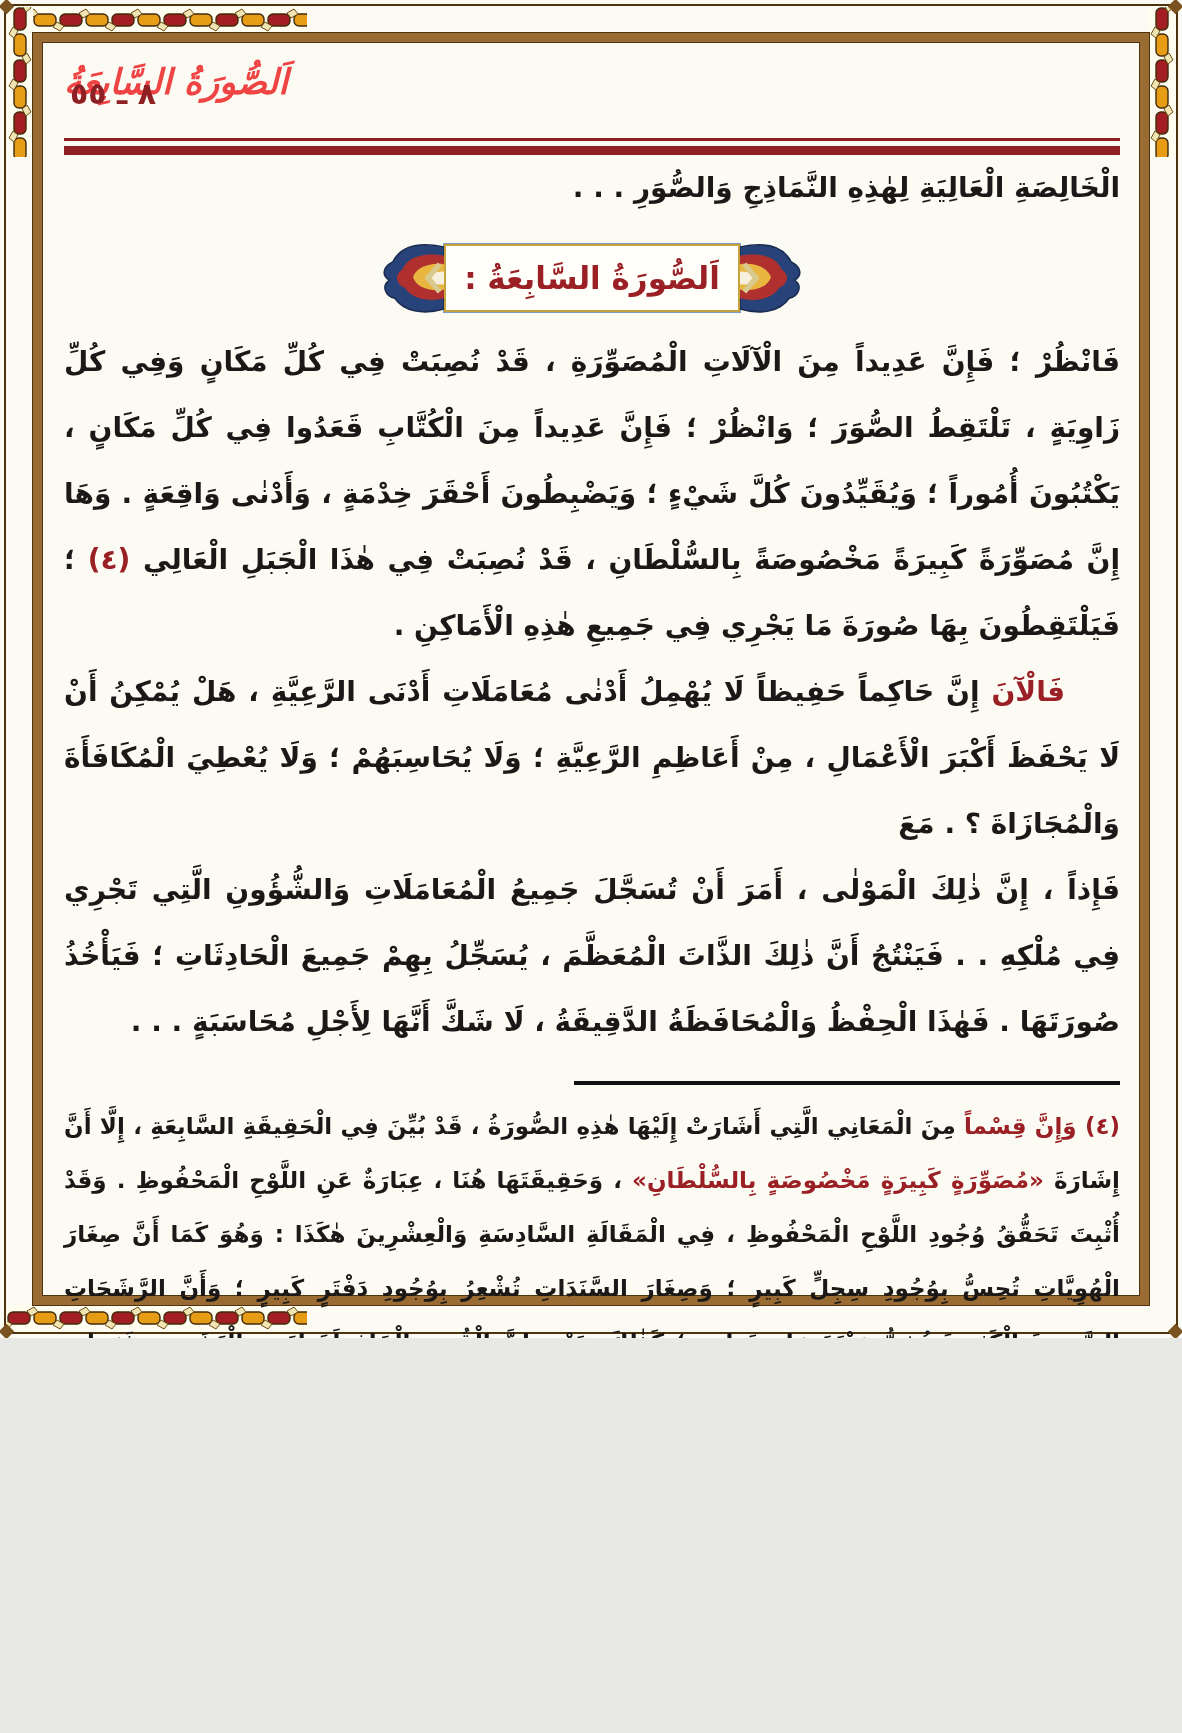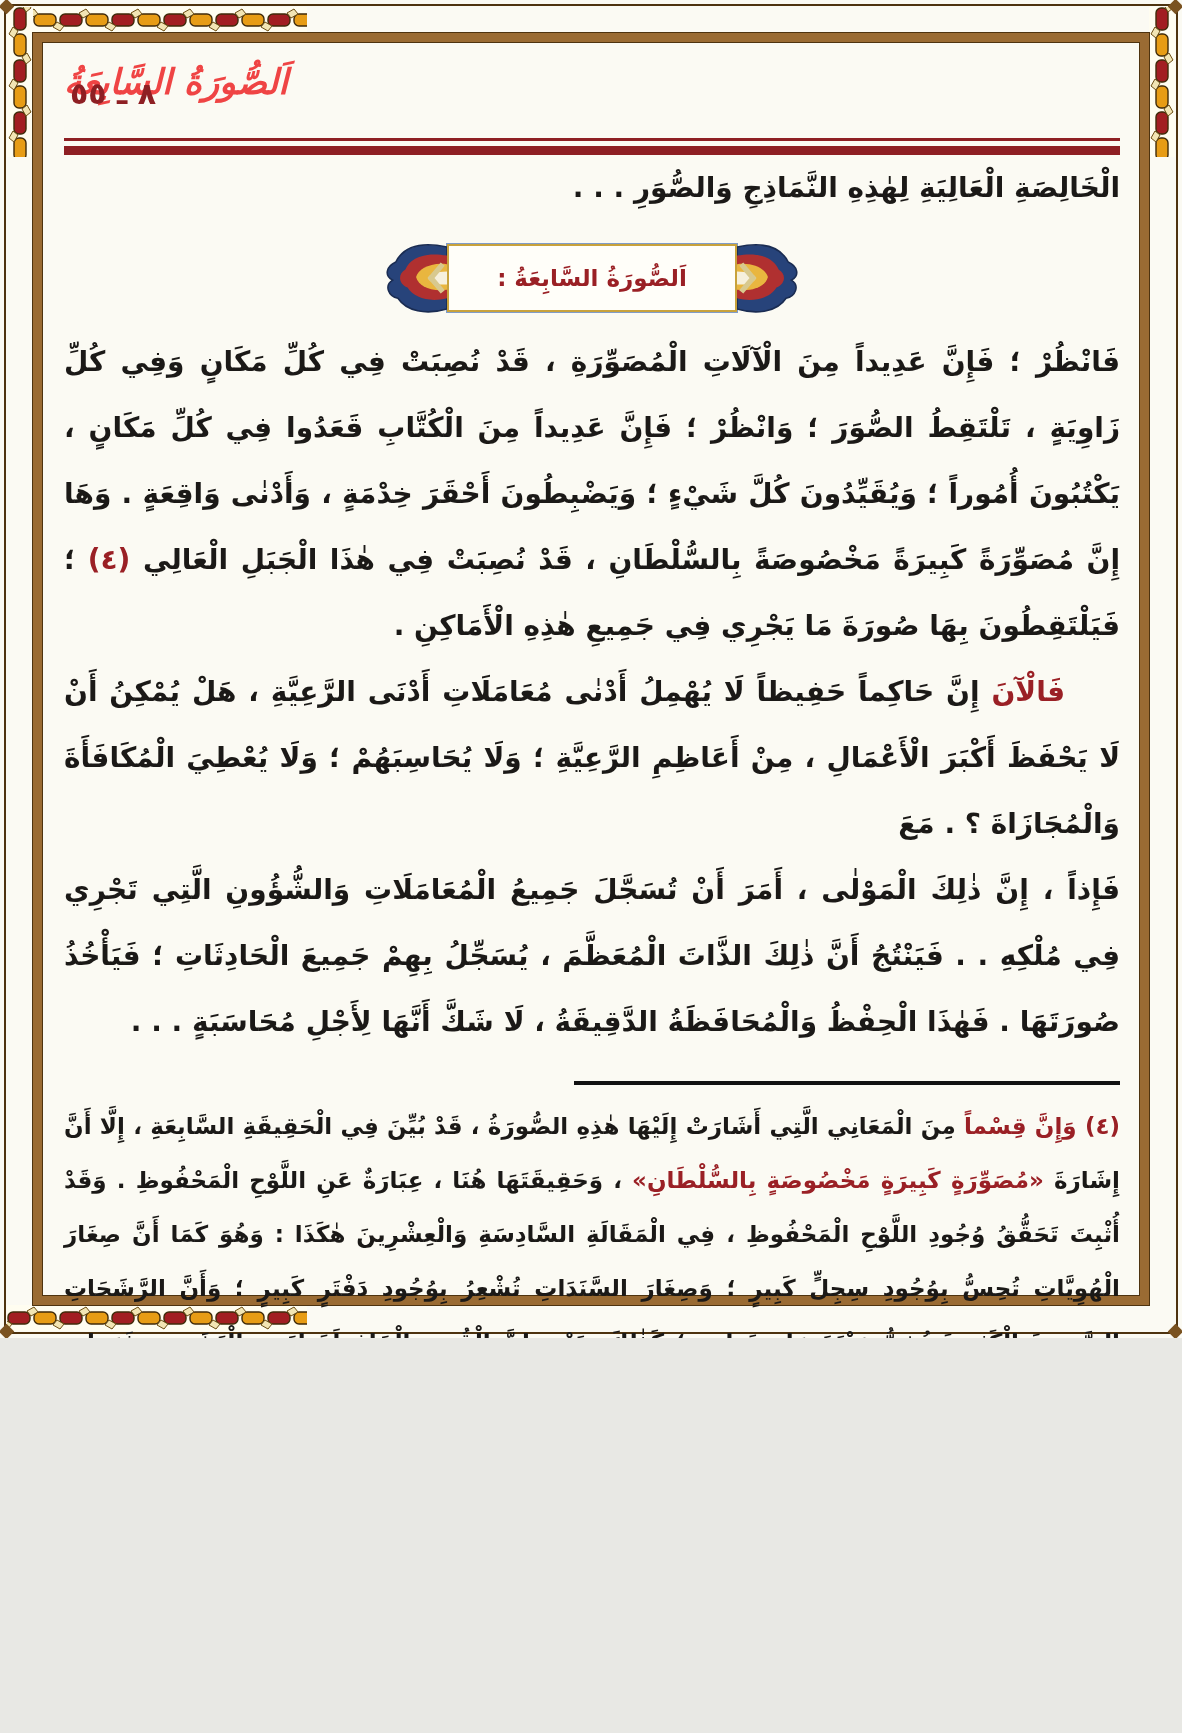--- a/index.html
+++ b/index.html
@@ -47,21 +47,21 @@
 
   
   .cartouche-row{margin:18px 0 12px;display:flex;justify-content:center;align-items:center;}
   .cart-orn{width:64px;height:78px;flex:0 0 auto;}
   .cart-orn.flip{transform:scaleX(-1);}
   .cart-box{
     min-width:250px;height:64px;background:#FFFEF9;
     border:2px solid #C8A23C;outline:1px solid #7F9CC9;
     display:flex;align-items:center;justify-content:center;padding:0 18px;
   }
-  .cart-label{font-size:23px;color:#9A2025;white-space:nowrap;}
+  .cart-label{font-size:31px;color:#9A2025;white-space:nowrap;}
 
   
   .footnote-sep{margin-top:26px;margin-left:auto;margin-right:0;width:546px;height:4px;background:#111;}
   p.footnote{
     margin:14px 0 0;font-size:23px;line-height:54px;
     text-align:justify;text-align-last:center;
   }
 </style>
 </head>
 <body>

